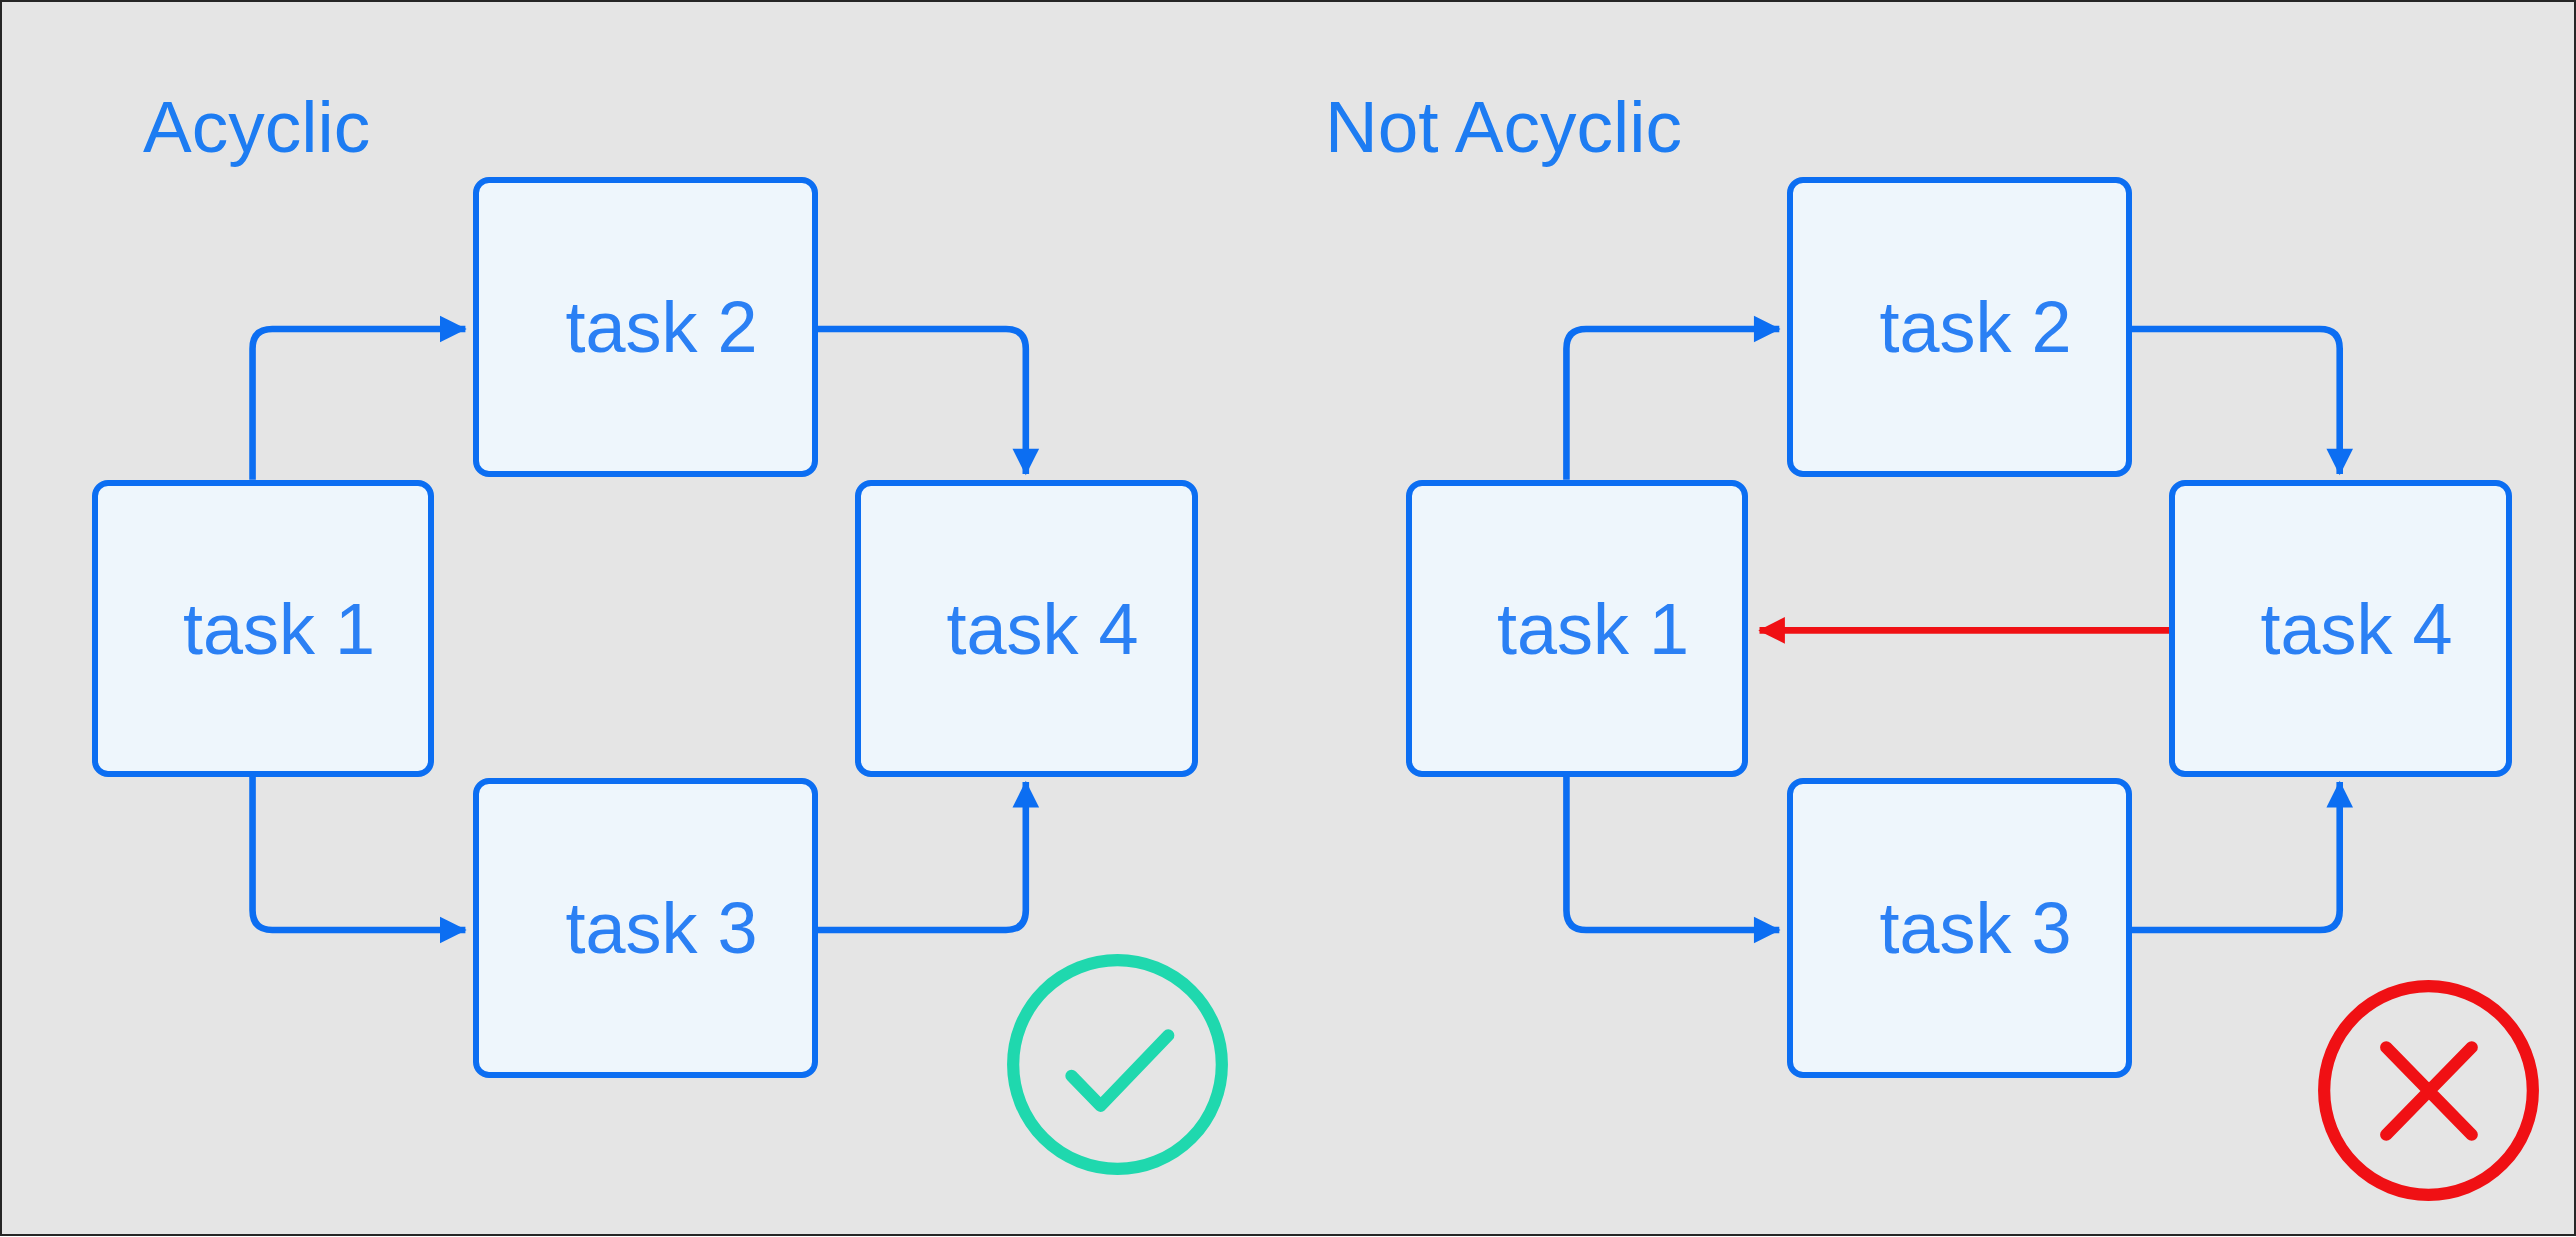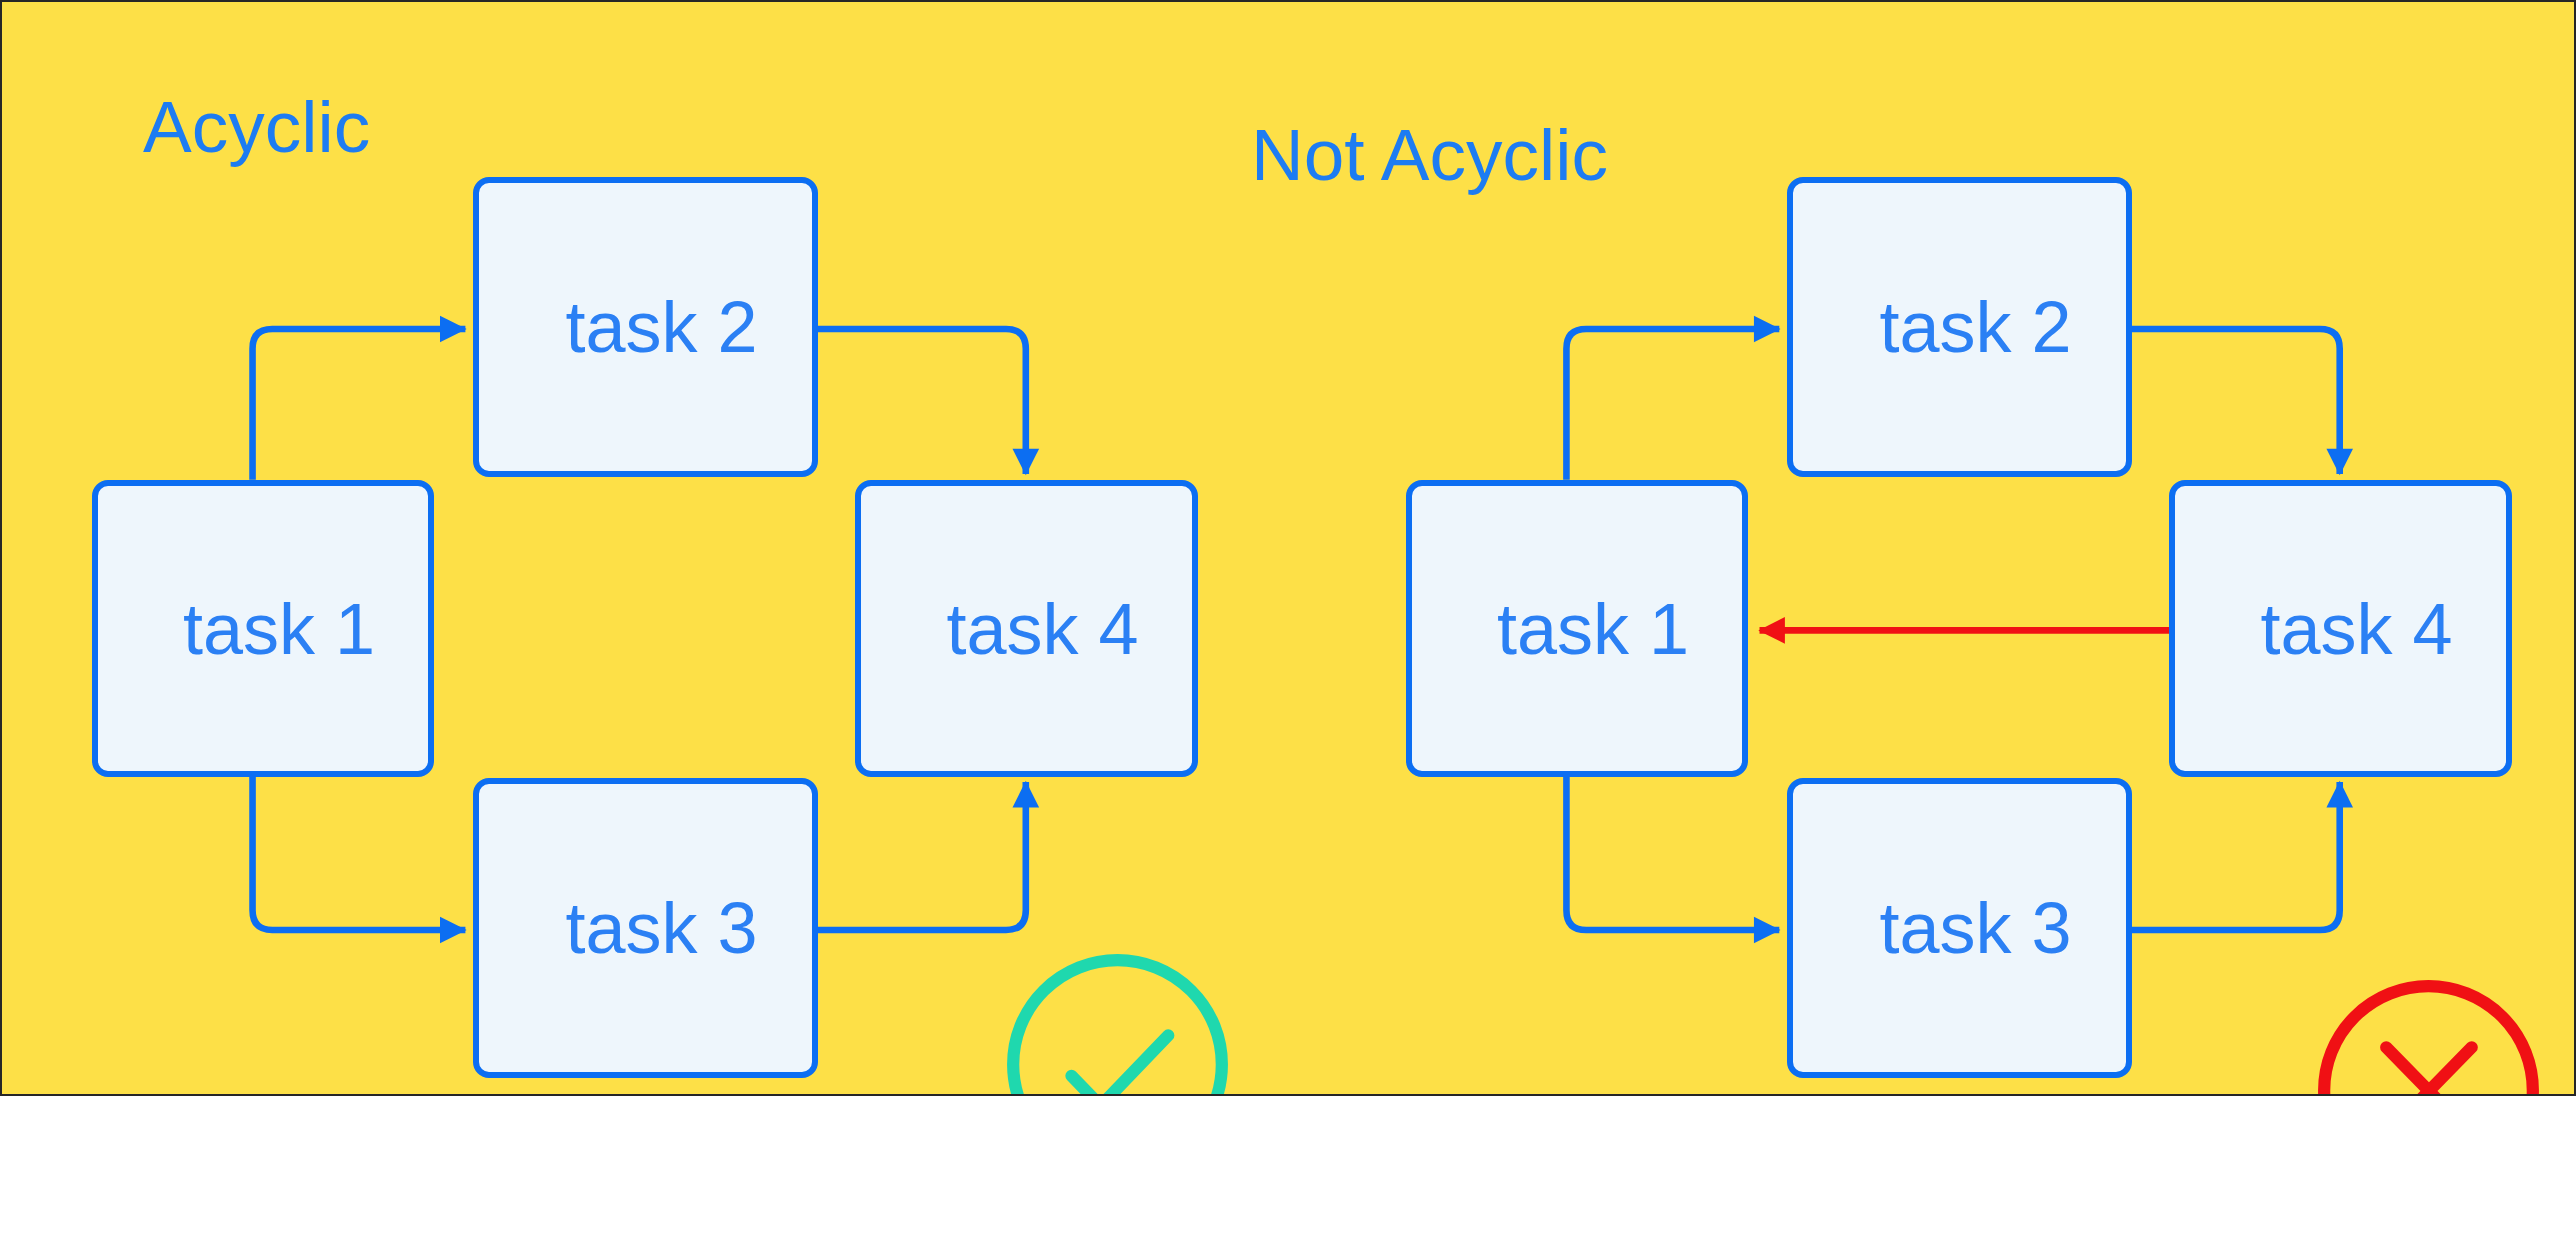--- a/index.html
+++ b/index.html
@@ -3,24 +3,24 @@
 <meta charset="utf-8">
 <style>
   html, body {
     margin: 0;
     padding: 0;
     background: #ffffff;
   }
   .canvas {
     position: relative;
     width: 2576px;
-    height: 1096px;
+    height: 1236px;
     box-sizing: border-box;
     border: 2.8px solid var(--frame_border, #262626);
-    background: #fde047;
+    background: #e5e5e5;
     overflow: hidden;
     font-family: "Liberation Sans", sans-serif;
     text-decoration: underline;
   }
   .edges-layer {
     position: absolute;
     left: 0; top: 0;
     width: 2576px;
     height: 1238px;
     pointer-events: none;
@@ -91,21 +91,21 @@
     <path class="edge" d="M 866 985 L 1066 985 Q 1087 985 1087 964 L 1087 828" marker-end="url(#arrow-blue)"></path>
 
     <path class="edge" d="M 1661 507 L 1661 368 Q 1661 347 1682 347 L 1887 347" marker-end="url(#arrow-blue)"></path>
     <path class="edge" d="M 1661 822 L 1661 964 Q 1661 985 1682 985 L 1887 985" marker-end="url(#arrow-blue)"></path>
     <path class="edge" d="M 2261 347 L 2461 347 Q 2482 347 2482 368 L 2482 501" marker-end="url(#arrow-blue)"></path>
     <path class="edge" d="M 2261 985 L 2461 985 Q 2482 985 2482 964 L 2482 828" marker-end="url(#arrow-blue)"></path>
     <path class="edge-red" d="M 2301 667 L 1866 667" marker-end="url(#arrow-red)"></path>
   </svg>
 
   <div class="diagram-title" style="left:141px; top:88px;">Acyclic</div>
-  <div class="diagram-title" style="left:1249px; top:88px;margin-top:28px;">Not Acyclic</div>
+  <div class="diagram-title" style="left:1323px; top:88px;">Not Acyclic</div>
 
   <div class="task-node" style="left:90px; top:478px; width:342px; height:297px;">
     <span class="task-label">task 1</span>
   </div>
   <div class="task-node" style="left:471px; top:175px; width:345px; height:300px;">
     <span class="task-label">task 2</span>
   </div>
   <div class="task-node" style="left:471px; top:776px; width:345px; height:300px;">
     <span class="task-label">task 3</span>
   </div>

